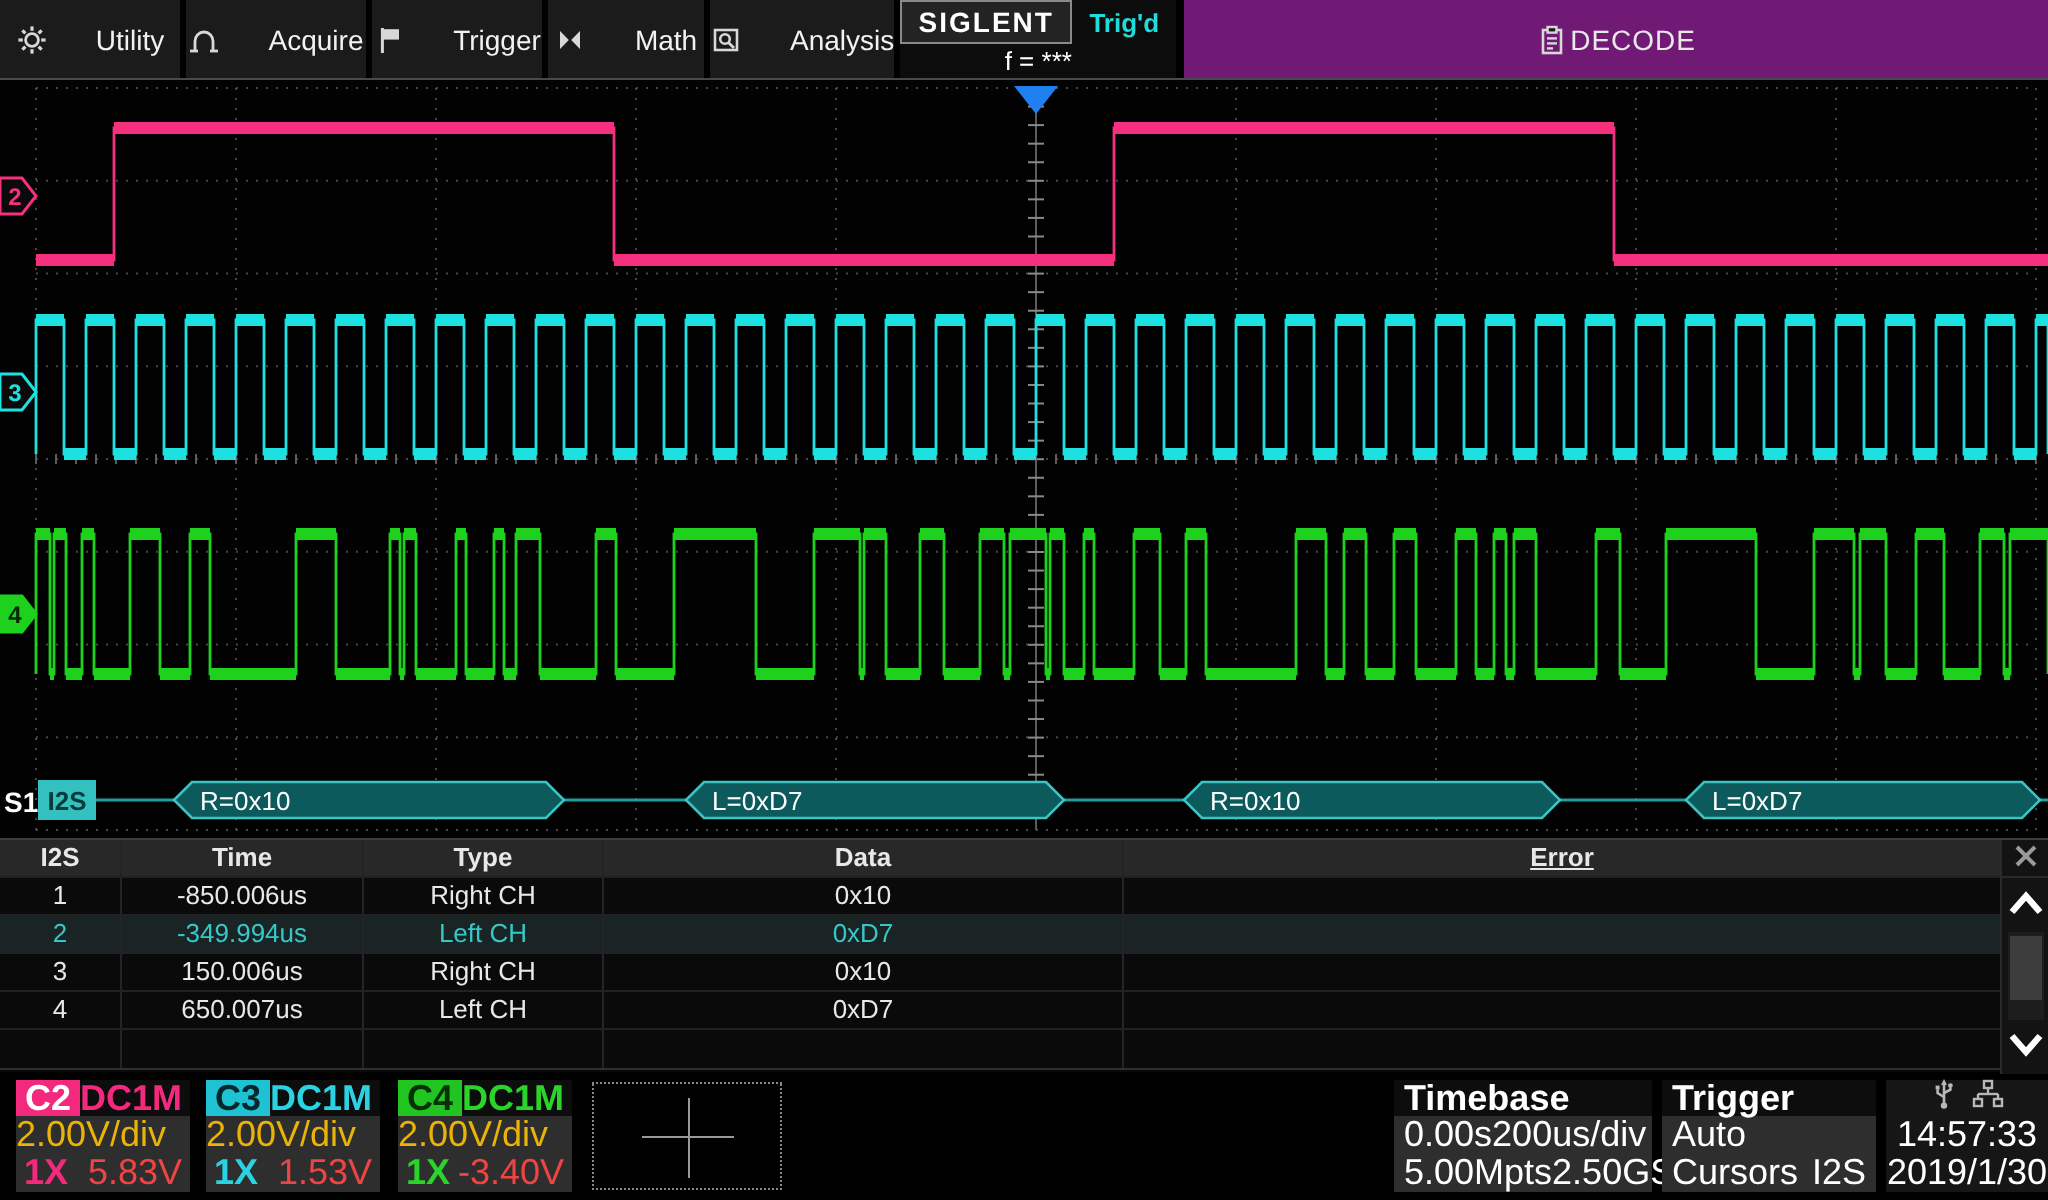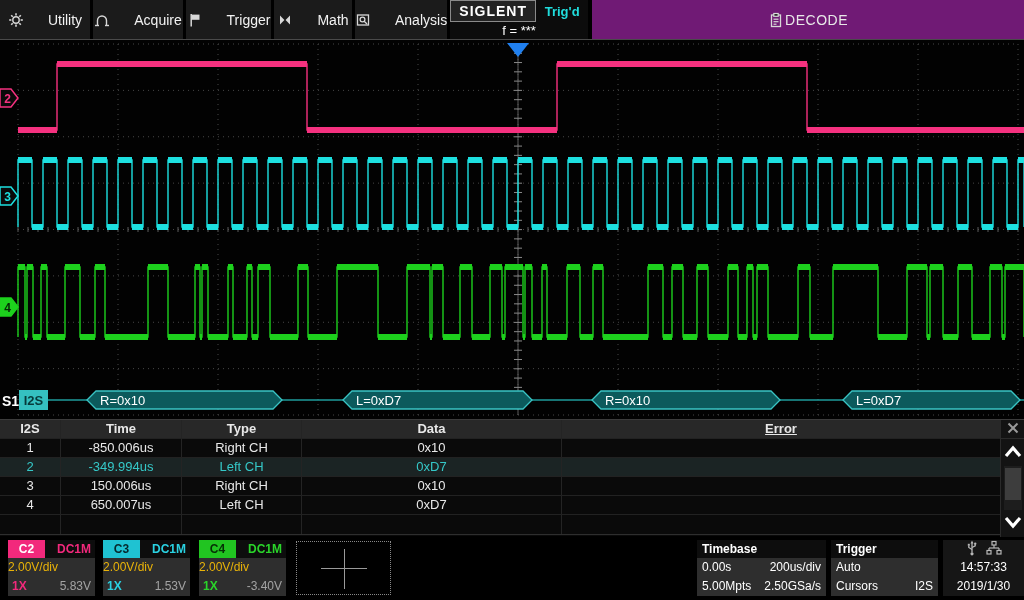--- a/index.html
+++ b/index.html
@@ -45,29 +45,29 @@
   .t-empty { height:20px; border-bottom:1px solid #2e2e2e; }
   .scrollcol {
     position:absolute; right:0; top:0; width:24px; height:117px; background:#131313;
     border-left:1px solid #2a2a2a; display:flex; flex-direction:column; align-items:center;
   }
   .sc-x { height:19px; width:100%; display:flex; align-items:center; justify-content:center; border-bottom:1px solid #2a2a2a; }
   .sc-btn { height:27px; width:100%; display:flex; align-items:center; justify-content:center; }
   .sc-track { flex:1; width:18px; background:#1d1d1d; position:relative; }
   .sc-thumb { position:absolute; top:2px; left:1px; width:16px; height:32px; background:#3d3d3d; }
   
-  .statusbar { position:absolute; left:0; top:536px; width:812px; height:64px; background:#000; font-size:12px; }
+  .statusbar { position:absolute; left:0; top:536px; width:812px; height:64px; background:#000; font-size:18px; }
   .chbox { position:absolute; top:4px; width:87px; height:56px; background:#2e2e2e; }
   .ch-row1 { height:18px; display:flex; background:#0d0d0d; line-height:18px; }
   .ch-chip { width:37px; text-align:center; font-weight:bold; }
   .ch-coupling { flex:1; text-align:right; padding-right:4px; font-weight:bold; }
   .ch-row2 { height:19px; line-height:19px; text-align:left; padding-right:4px; color:#eab308; }
   .ch-row3 { height:19px; line-height:19px; display:flex; }
   .ch-atten { padding-left:4px; font-weight:bold; }
-  .ch-offset { flex:1; text-align:right; padding-right:4px; color:#a3a3a3; }
+  .ch-offset { flex:1; text-align:right; padding-right:4px; color:#ef4444; }
   .chip-c2 { background:#f2297c; color:#fff; } .txt-c2 { color:#f2297c; }
   .chip-c3 { background:#1fc2d2; color:#06282c; } .txt-c3 { color:#2ad2e2; }
   .chip-c4 { background:#21c421; color:#063006; } .txt-c4 { color:#2ad42a; }
   .addbox { position:absolute; left:296px; top:5px; width:95px; height:54px; border:1px dotted #888; }
   .addbox .h { position:absolute; left:24px; top:26px; width:46px; height:1px; background:#9a9a9a; }
   .addbox .v { position:absolute; left:47px; top:7px; width:1px; height:40px; background:#9a9a9a; }
   .infobox { position:absolute; top:4px; height:56px; background:#2e2e2e; }
   .ib-hdr { height:18px; line-height:18px; background:#0d0d0d; padding-left:5px; font-weight:bold; color:#fff; }
   .ib-row { height:19px; line-height:19px; display:flex; justify-content:space-between; padding:0 5px; color:#fff; }
   .tbbox { left:697px; width:129px; }

